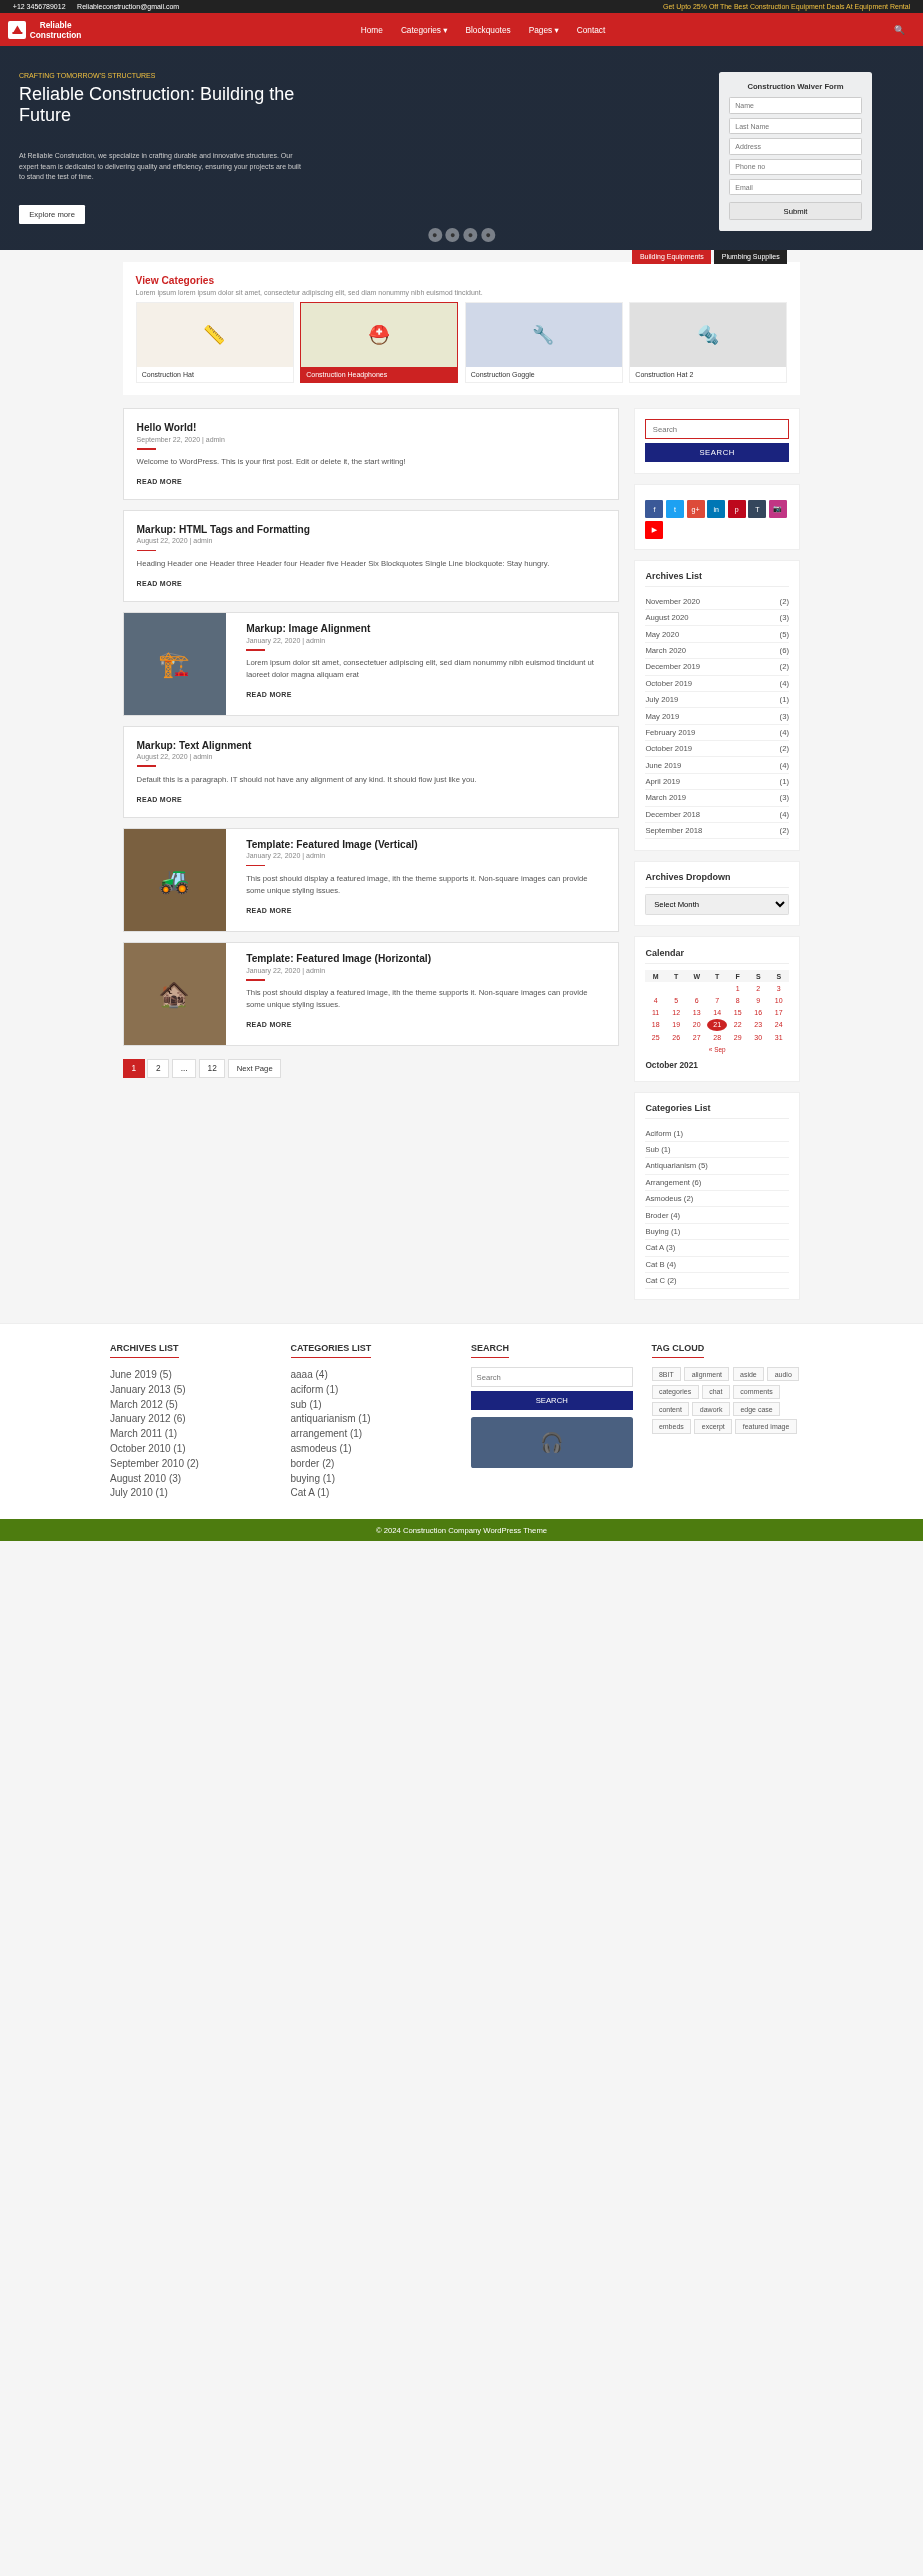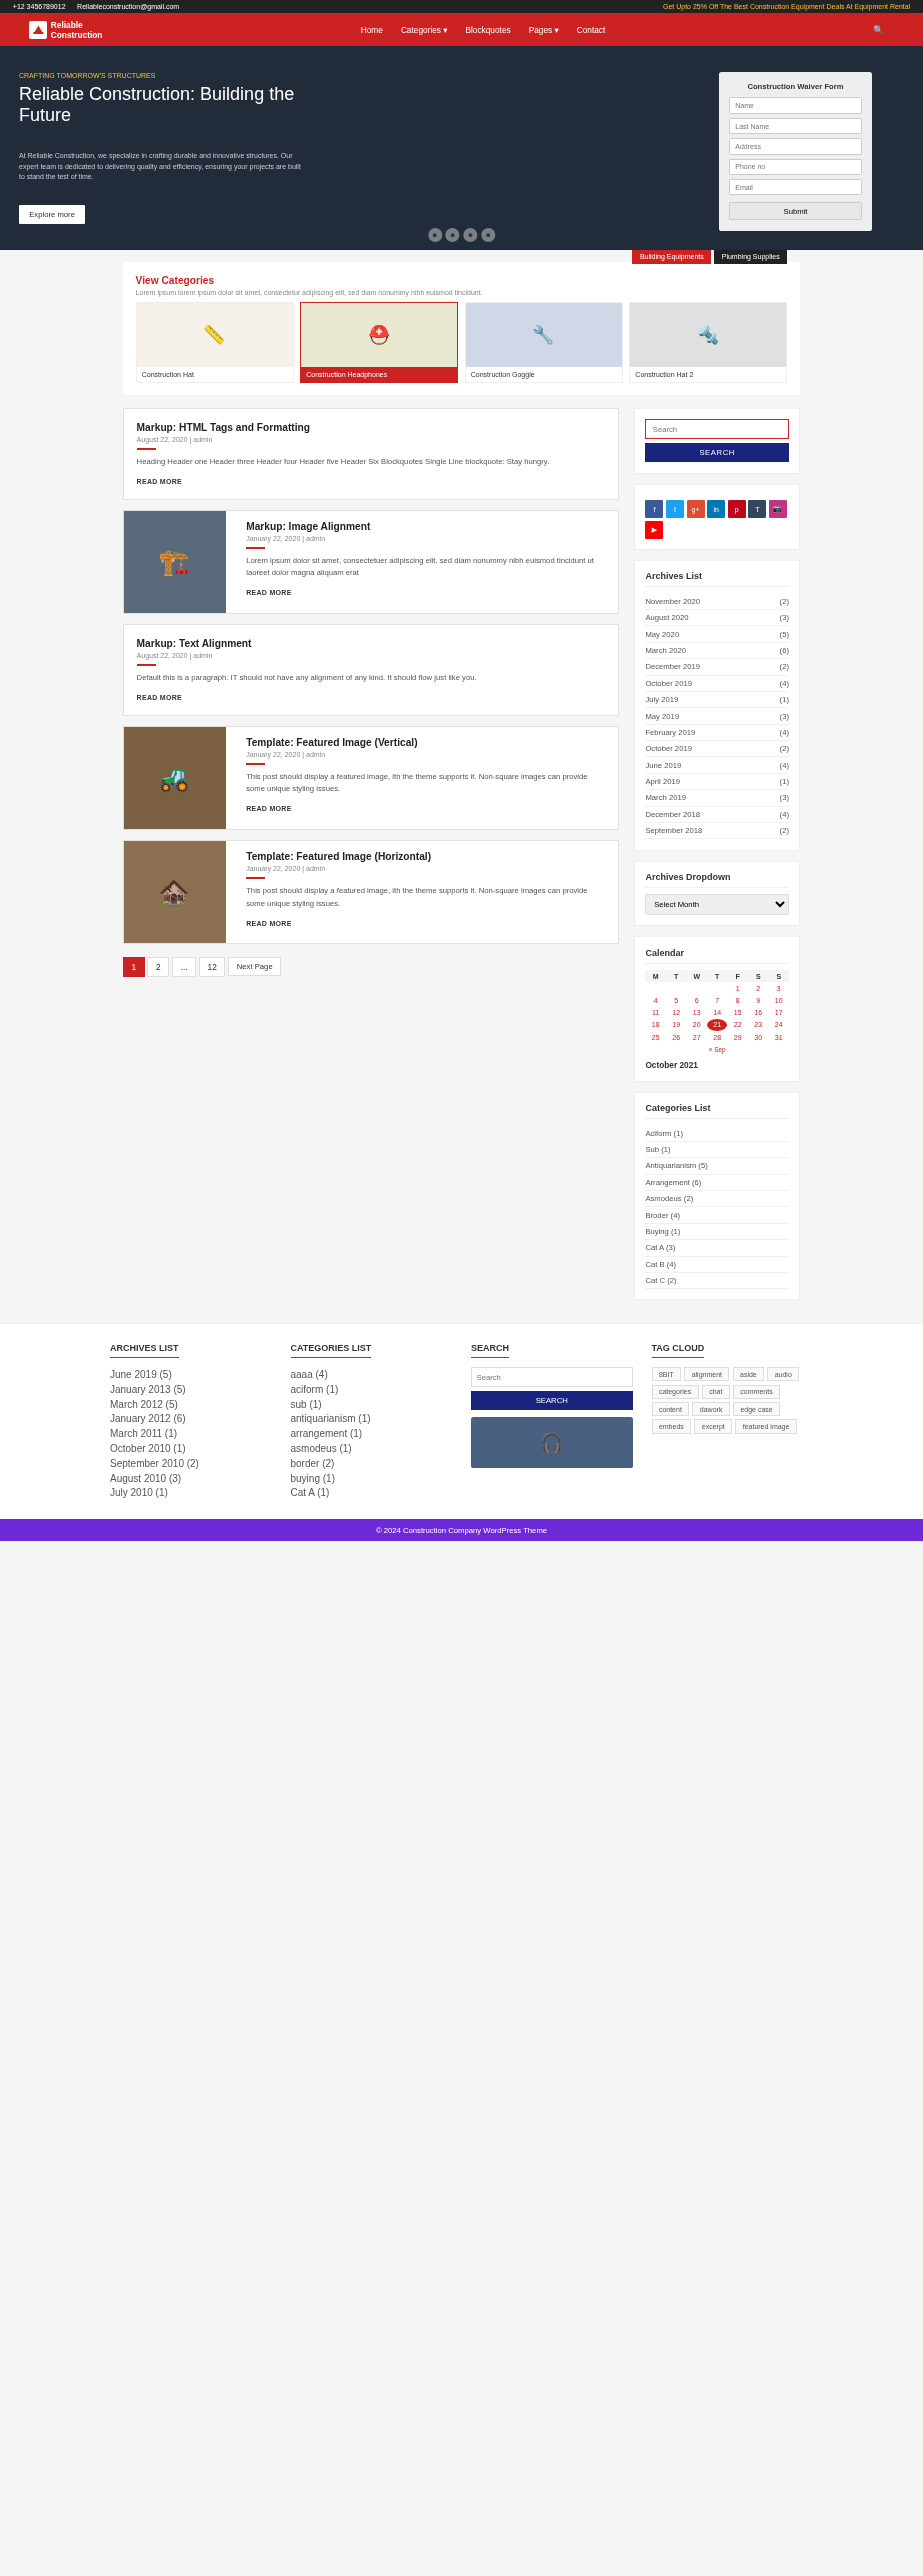--- a/index.html
+++ b/index.html
@@ -4,21 +4,21 @@
   <style>
     * { box-sizing: border-box; margin: 0; padding: 0; }
     body { font-family: Arial, sans-serif; font-size: 9px; color: #333; background: #f5f5f5; }
 
     
     .top-bar { background: #222; color: #fff; font-size: 7px; padding: 3.2px 12.8px; display: flex; justify-content: space-between; align-items: center; }
     .top-bar span { margin-right: 9.6px; }
     .top-bar .promo { color: #f0c040; }
 
     
-    nav { background: #cc2222; padding: 0 29px; display: flex; align-items: center; justify-content: space-between; }
+    nav { background: #cc2222; padding: 0 8px; display: flex; align-items: center; justify-content: space-between; text-align: center; }
     .logo { color: #fff; font-weight: bold; font-size: 8.3px; padding: 6.4px 0; display: flex; align-items: center; gap: 3.8px; }
     .logo-icon { width: 18px; height: 18px; background: #fff; border-radius: 1.9px; display: flex; align-items: center; justify-content: center; }
     .logo-icon svg { width: 12.8px; height: 12.8px; }
     nav ul { display: flex; list-style: none; gap: 0; }
     nav ul li a { color: #fff; text-decoration: none; padding: 9.6px 9px; display: block; font-size: 8.3px; }
     .nav-search { color: #fff; cursor: pointer; padding: 9.6px; }
 
     
     .hero { background: linear-gradient(rgba(0,0,0,0.55), rgba(0,0,0,0.55)), #4a6080; min-height: 179px; position: relative; display: flex; align-items: center; padding: 25.6px 19px; }
     .hero-content { color: #fff; max-width: 288px; }
@@ -110,21 +110,21 @@
     .footer-widget h3 { font-size: 9px; font-weight: bold; text-transform: uppercase; margin-bottom: 9px; border-bottom: 1.3px solid #cc2222; padding-bottom: 3.8px; display: inline-block; }
     .footer-widget ul { list-style: none; }
     .footer-widget ul li { font-size: 10px; color: #555; padding: 1.9px 0; cursor: pointer; }
     .footer-search input { width: 100%; border: 0.6px solid #ddd; padding: 4.5px; font-size: 7.7px; margin-bottom: 3.8px; }
     .footer-search button { width: 100%; background: #1a237e; color: #fff; border: none; padding: 5.1px; font-size: 7.7px; cursor: pointer; }
     .footer-search-img { margin-top: 6.4px; height: 51px; background: #4a6080; border-radius: 2.6px; display: flex; align-items: center; justify-content: center; font-size: 19px; }
     .tag-cloud { display: flex; flex-wrap: wrap; gap: 3.2px; }
     .tag { padding: 2.6px 6.4px; border: 0.6px solid #ddd; font-size: 7px; cursor: pointer; color: #555; background: #f9f9f9; }
 
     
-    .footer-bottom { background: #6d28d9; color: #fff; text-align: center; padding: 6.4px; font-size: 7.7px; }
+    .footer-bottom { background: #4d7c0f; color: #fff; text-align: center; padding: 6.4px; font-size: 7.7px; }
   </style>
 </head>
 <body>
 
 <div class="top-bar">
   <div>
     <span>+12 3456789012</span>
     <span>Reliableconstruction@gmail.com</span>
   </div>
   <div class="promo">Get Upto 25% Off The Best Construction Equipment Deals At Equipment Rental</div>
@@ -219,20 +219,27 @@
         <div class="img-placeholder screws">🔩</div>
         <div class="card-label">Construction Hat 2</div>
       </div>
     </div>
   </div>
 
   <div class="content-sidebar">
 
     <div class="content-area">
 
+      <div class="blog-post">
+        <div class="post-title">Hello World!</div>
+        <div class="post-meta"><span>September 22, 2020</span> | <span>admin</span></div>
+        <div class="post-divider"></div>
+        <div class="post-excerpt">Welcome to WordPress. This is your first post. Edit or delete it, the start writing!</div>
+        <a class="read-more">READ MORE</a>
+      </div>
 
       <div class="blog-post">
         <div class="post-title">Markup: HTML Tags and Formatting</div>
         <div class="post-meta"><span>August 22, 2020</span> | <span>admin</span></div>
         <div class="post-divider"></div>
         <div class="post-excerpt">Heading Header one Header three Header four Header five Header Six Blockquotes Single Line blockquote: Stay hungry.</div>
         <a class="read-more">READ MORE</a>
       </div>
 
       <div class="blog-post with-image">

